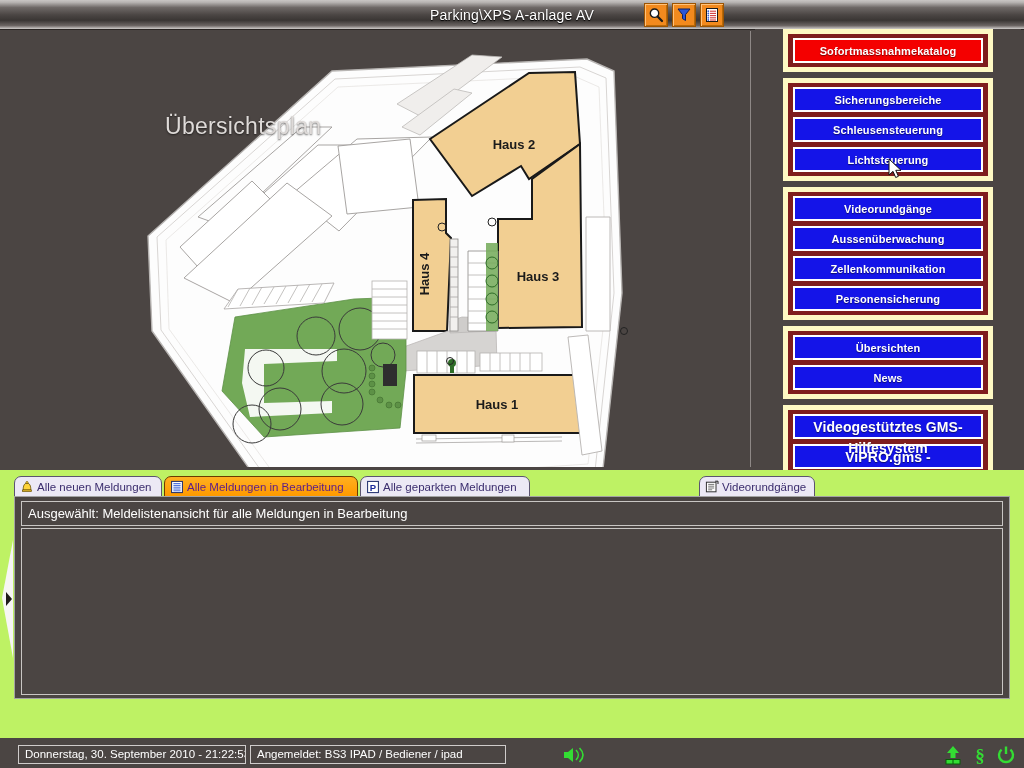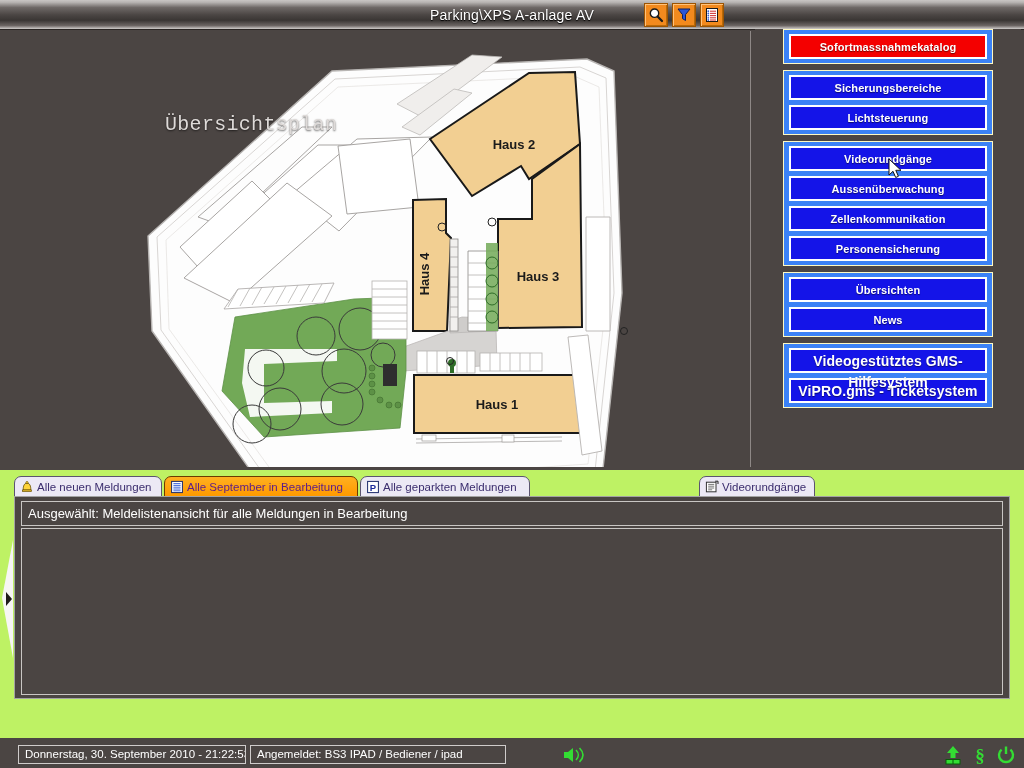--- a/index.html
+++ b/index.html
@@ -46,41 +46,40 @@
 
   
   #map-panel {
     position: absolute; left: 2px; top: 31px; width: 749px; height: 436px;
     background: #4b4543;
     overflow: hidden;
     border-right: 1px solid #8e8886;
   }
   #map-title {
     position: absolute; left: 163px; top: 82px;
-    color: #dedad8; font-size: 20px; letter-spacing: .3px;
+    color: #dedad8; font-size: 23px; letter-spacing: .3px;
     text-shadow: 0 1px 2px rgba(0,0,0,.6);
     pointer-events: none;
-    font-family: Liberation Mono, monospace;
   }
   #map-svg { position: absolute; left: 0; top: 0; }
   .bld-label {
     font-family: "Liberation Sans", sans-serif;
     font-size: 13px; font-weight: bold; fill: #1b1b1b;
   }
 
   
   #side-panel {
     position: absolute; left: 755px; top: 29px; width: 266px; height: 439px;
     background: #4b4543;
   }
   .btn-group {
     margin: 0 28px 6px 28px;
-    border: 1px solid #fef9c3;
+    border: 5px solid #fef9c3;
     padding: 4px 5px;
-    background: #3b82f6;
+    background: #7f1d1d;
   }
   .side-btn {
     display: block; width: 100%; height: 25px;
     margin: 0 0 5px 0;
     background: #1414e8;
     border: 2px solid #ffffff;
     color: #ffffff;
     font-size: 11px; font-weight: bold;
     text-align: center; line-height: 21px;
     letter-spacing: .1px;
@@ -382,20 +381,21 @@
 
   <div id="side-panel">
 
     <div class="btn-group">
       <button class="side-btn alert">Sofortmassnahmekatalog</button>
     </div>
 
 
     <div class="btn-group">
       <button class="side-btn">Sicherungsbereiche</button>
+      <button class="side-btn">Schleusensteuerung</button>
       <button class="side-btn">Lichtsteuerung</button>
     </div>
 
     <div class="btn-group">
       <button class="side-btn">Videorundgänge</button>
       <button class="side-btn">Aussenüberwachung</button>
       <button class="side-btn">Zellenkommunikation</button>
       <button class="side-btn">Personensicherung</button>
     </div>
 
@@ -440,21 +440,21 @@
             <rect x="1.6" y="1.4" width="10.8" height="11.2" fill="#ffffff" stroke="#1b2a6b" stroke-width="1"></rect>
             <g stroke="#2b56d8" stroke-width="0.9">
               <line x1="3.4" y1="3.6" x2="10.6" y2="3.6"></line>
               <line x1="3.4" y1="5.4" x2="10.6" y2="5.4"></line>
               <line x1="3.4" y1="7.2" x2="10.6" y2="7.2"></line>
               <line x1="3.4" y1="9" x2="10.6" y2="9"></line>
               <line x1="3.4" y1="10.8" x2="10.6" y2="10.8"></line>
             </g>
           </svg>
         </span>
-        <span>Alle September in Bearbeitung</span>
+        <span>Alle Meldungen in Bearbeitung</span>
       </div>
 
       <div class="tab" style="left:346px;width:170px;">
         <span class="tab-ico">
           <svg width="14" height="14" viewBox="0 0 14 14">
             <rect x="1.6" y="1.4" width="10.8" height="11.2" fill="#ffffff" stroke="#1b2a6b" stroke-width="1"></rect>
             <text x="7" y="10.6" text-anchor="middle" font-size="9.5" font-weight="bold" font-family="Liberation Sans, sans-serif" fill="#1b2a9b">P</text>
           </svg>
         </span>
         <span>Alle geparkten Meldungen</span>

